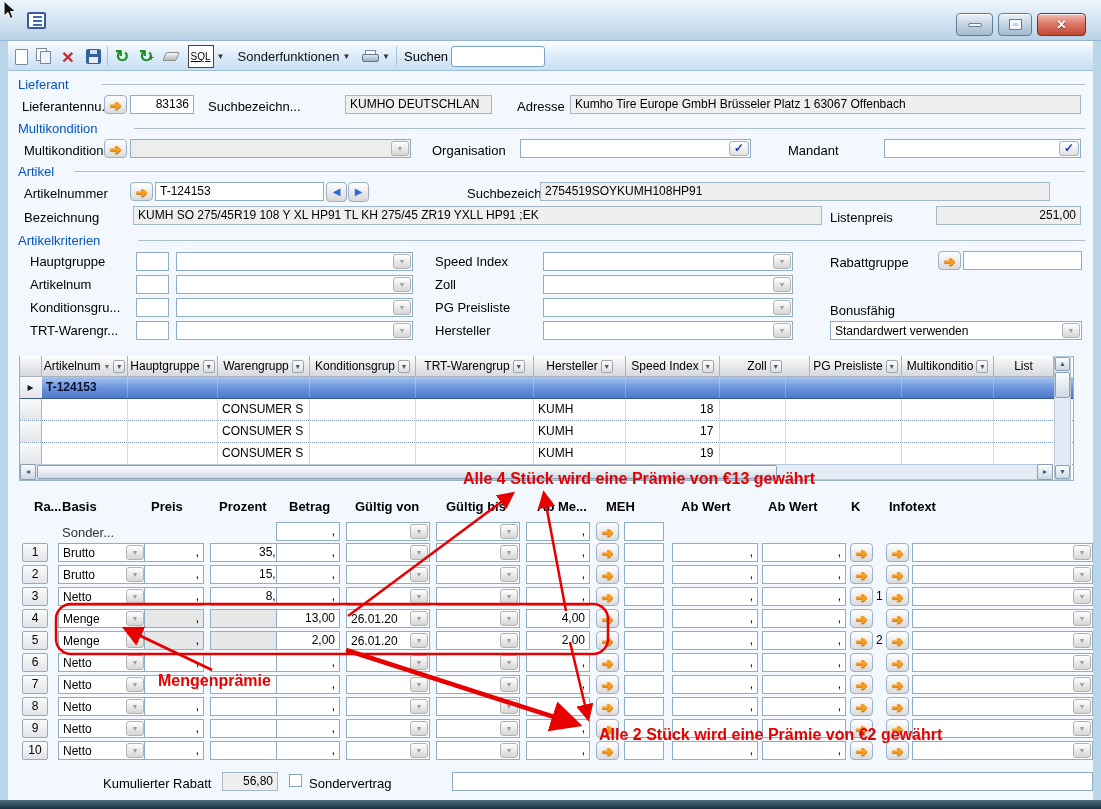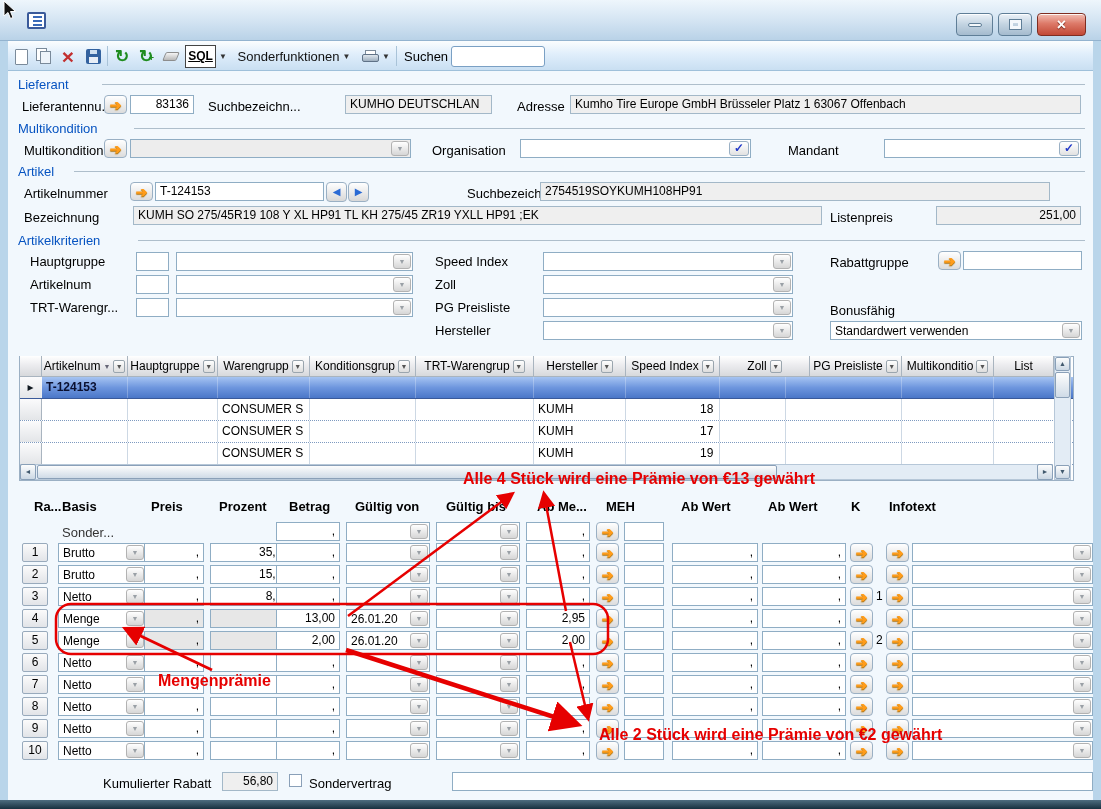--- a/index.html
+++ b/index.html
@@ -28,21 +28,21 @@
   .icon-copy i{position:absolute;width:11px;height:13px;background:#fff;border:1px solid #7a8a9a}
   .icon-copy i:first-child{left:0;top:0}
   .icon-copy i:last-child{left:4px;top:3px;background:#eef4fa}
   .glyph-x{color:#c23030;font-weight:bold;font-size:21px;line-height:20px}
   .icon-save{position:relative;width:15px;height:15px;background:#33629f;border-radius:2px}
   .icon-save i{position:absolute;left:3px;bottom:1px;width:9px;height:6px;background:#e8eef6}
   .icon-save b{position:absolute;left:4px;top:1px;width:7px;height:4px;background:#cfe0f0}
   .glyph-refresh{color:#1f8c1f;font-weight:bold;font-size:17px;line-height:18px}
   .plusmark{position:absolute;right:-1px;bottom:-1px;color:#1f8c1f;font-size:9px;font-weight:bold}
   .icon-eraser{width:14px;height:9px;background:linear-gradient(#f4f4f4,#b9b9b9);border:1px solid #8d8d8d;transform:skewX(-22deg);border-radius:2px}
-  .sql-box{font-size:12px;font-weight:bold;border:1px solid #444;padding:4px 2px;text-decoration:underline;background:#fff;line-height:13px}
+  .sql-box{font-size:10px;font-weight:normal;border:1px solid #444;padding:4px 2px;text-decoration:underline;background:#fff;line-height:13px}
   .caret{font-size:8px;color:#333}
   .tlabel{font-size:13px;color:#111}
   .search-input{position:absolute;left:451px;top:46px;width:94px;height:21px;border:1px solid #7aa0c4;border-radius:3px;background:#fff;font-family:"Liberation Sans",sans-serif;font-size:12px;padding:0 4px}
   .icon-print{position:relative;width:17px;height:14px}
   .icon-print .pr-paper{position:absolute;left:3px;top:0;width:11px;height:5px;background:#fff;border:1px solid #7a8a9a}
   .icon-print .pr-body{position:absolute;left:0;top:4px;width:17px;height:8px;background:linear-gradient(#dfe7ee,#9fb0c0);border:1px solid #5f7287;border-radius:2px}
   
   .client{position:absolute;left:8px;top:71px;width:1085px;height:729px;background:#f2f8fd}
   .sec{position:absolute;font-size:13px;color:#0653c1;white-space:nowrap}
   .secline{position:absolute;height:1px;background:#aebecb}
@@ -239,20 +239,28 @@
 
     <div class="kr-row">
       <span class="l kl-label">Artikelnum</span>
       <div class="fld kr-code"></div>
       <div class="combo kl-combo">
         <span class="txt"></span>
         <span class="btn-dd">▼</span>
       </div>
     </div>
 
+    <div class="kr-row">
+      <span class="l kl-label">Konditionsgru...</span>
+      <div class="fld kr-code"></div>
+      <div class="combo kl-combo">
+        <span class="txt"></span>
+        <span class="btn-dd">▼</span>
+      </div>
+    </div>
 
     <div class="kr-row">
       <span class="l kl-label">TRT-Warengr...</span>
       <div class="fld kr-code"></div>
       <div class="combo kl-combo">
         <span class="txt"></span>
         <span class="btn-dd">▼</span>
       </div>
     </div>
 
@@ -555,21 +563,21 @@
       <div class="fld num cc-proz dis">,</div>
       <div class="fld num cc-betr">13,00</div>
       <div class="combo cc-gv">
         <span class="txt">26.01.20</span>
         <span class="btn-dd">▼</span>
       </div>
       <div class="combo cc-gb">
         <span class="txt"></span>
         <span class="btn-dd">▼</span>
       </div>
-      <div class="fld num cc-abme">2,95</div>
+      <div class="fld num cc-abme">4,00</div>
       <div class="btn-go cc-meh"><span class="ar">➔</span></div>
       <div class="fld cc-mehf"></div>
       <div class="fld num cc-abw1">,</div>
       <div class="fld num cc-abw2">,</div>
       <div class="btn-go cc-k"><span class="ar">➔</span></div>
       <span class="kval"></span>
       <div class="btn-go cc-info"><span class="ar">➔</span></div>
       <div class="combo cc-infoc">
         <span class="txt"></span>
         <span class="btn-dd">▼</span>

